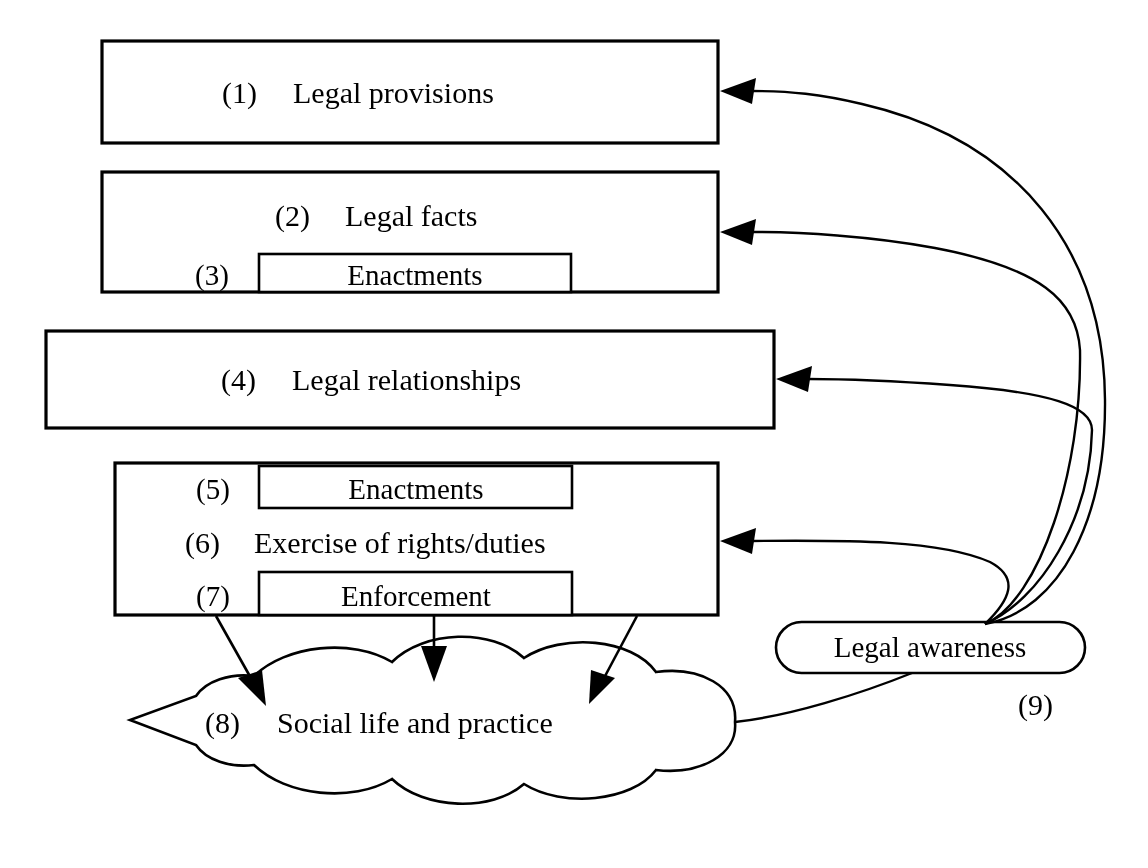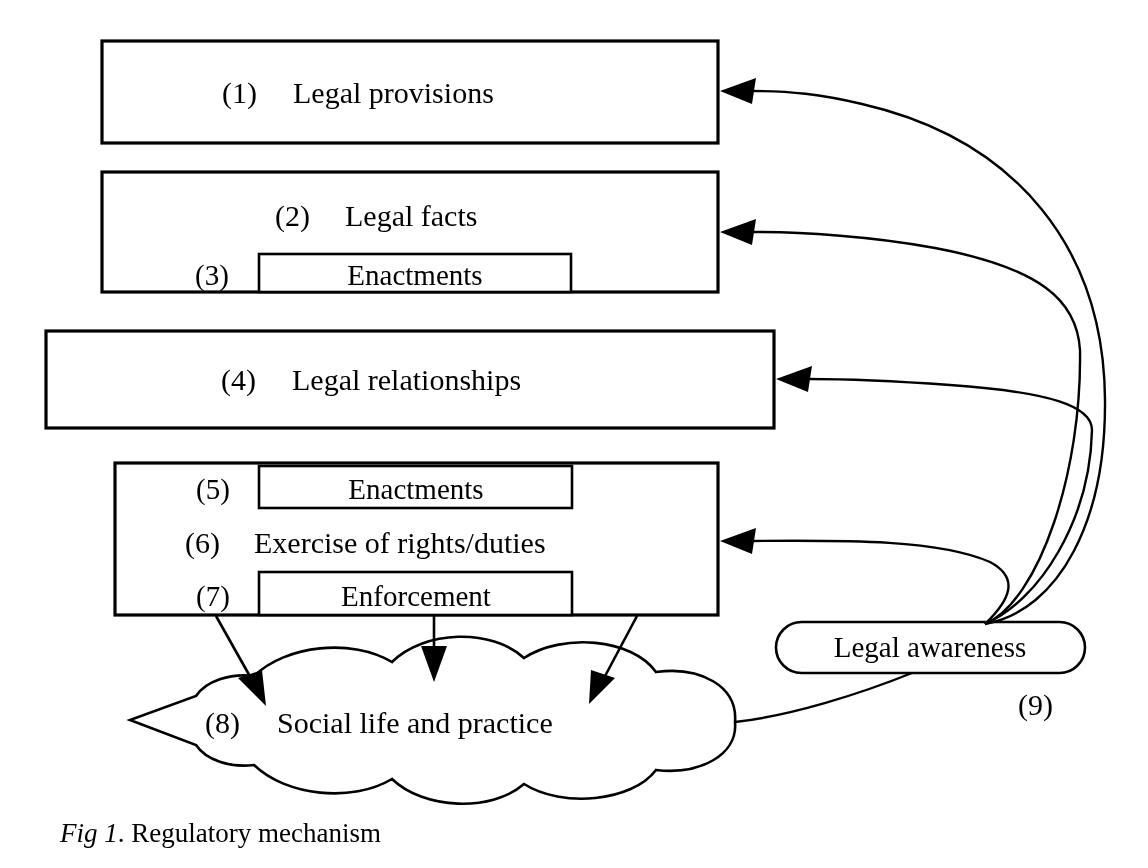--- a/index.html
+++ b/index.html
@@ -203,17 +203,14 @@
       <polygon class="arrow-head" points="589,704 591,670, 615,678"></polygon>
     </g>
 
     <g>
       <path class="edge-curve" d="M 735 722
                C 790 716, 860 694, 912 673"></path>
     </g>
 
   </svg>
 
-  <div style="position:absolute; left:60px; top:818px;">
-    <span class="caption-text caption-em">Fig 1</span><span class="caption-text">. </span><span class="caption-text">Regulatory mechanism</span>
-  </div>
 
 </div>
 
 </body></html>

